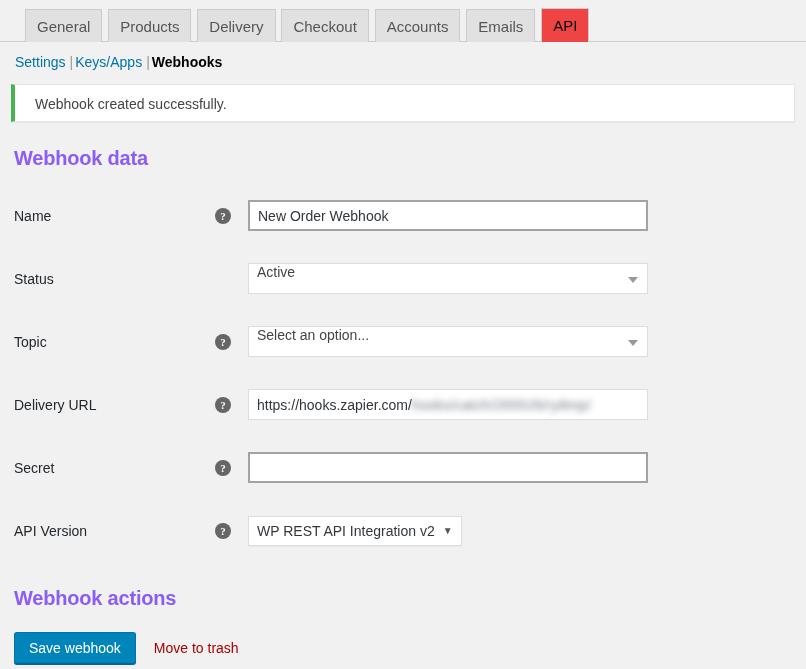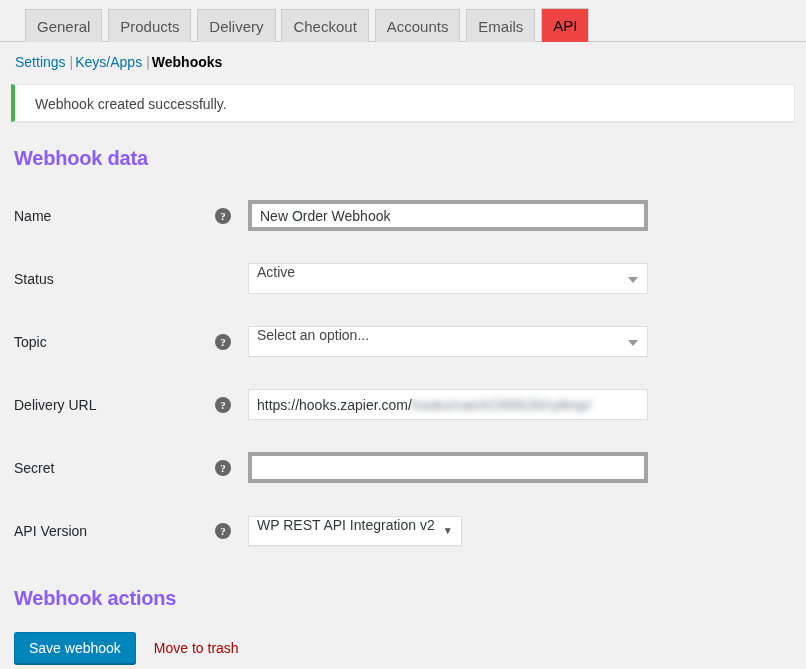--- a/index.html
+++ b/index.html
@@ -144,21 +144,21 @@
     font-family: "Liberation Serif", serif;
     cursor: help;
     vertical-align: middle;
   }
 
   
   .text-input {
     width: 400px;
     height: 31px;
     box-sizing: border-box;
-    border: 4px solid #a3a3a3;
+    border: 2px solid #a3a3a3;
     background: #fff;
     padding: 0 8px;
     font-family: "Liberation Sans", sans-serif;
     font-size: 14px;
     color: #32373c;
     outline: none;
     border-radius: 0;
   }
   .text-input::placeholder { color: #8b8b8b; }
 
@@ -215,21 +215,21 @@
     height: 0;
     border-left: 5px solid transparent;
     border-right: 5px solid transparent;
     border-top: 6px solid #999;
   }
 
   
   .native-select {
     position: relative;
     display: inline-flex;
-    align-items: flex-start;
+    align-items: center;
     height: 30px;
     box-sizing: border-box;
     border: 1px solid #ddd;
     background: #fff;
     padding: 0 26px 0 8px;
     font-size: 14px;
     color: #32373c;
     cursor: pointer;
     box-shadow: 0 1px 0 rgba(0,0,0,.03);
   }

